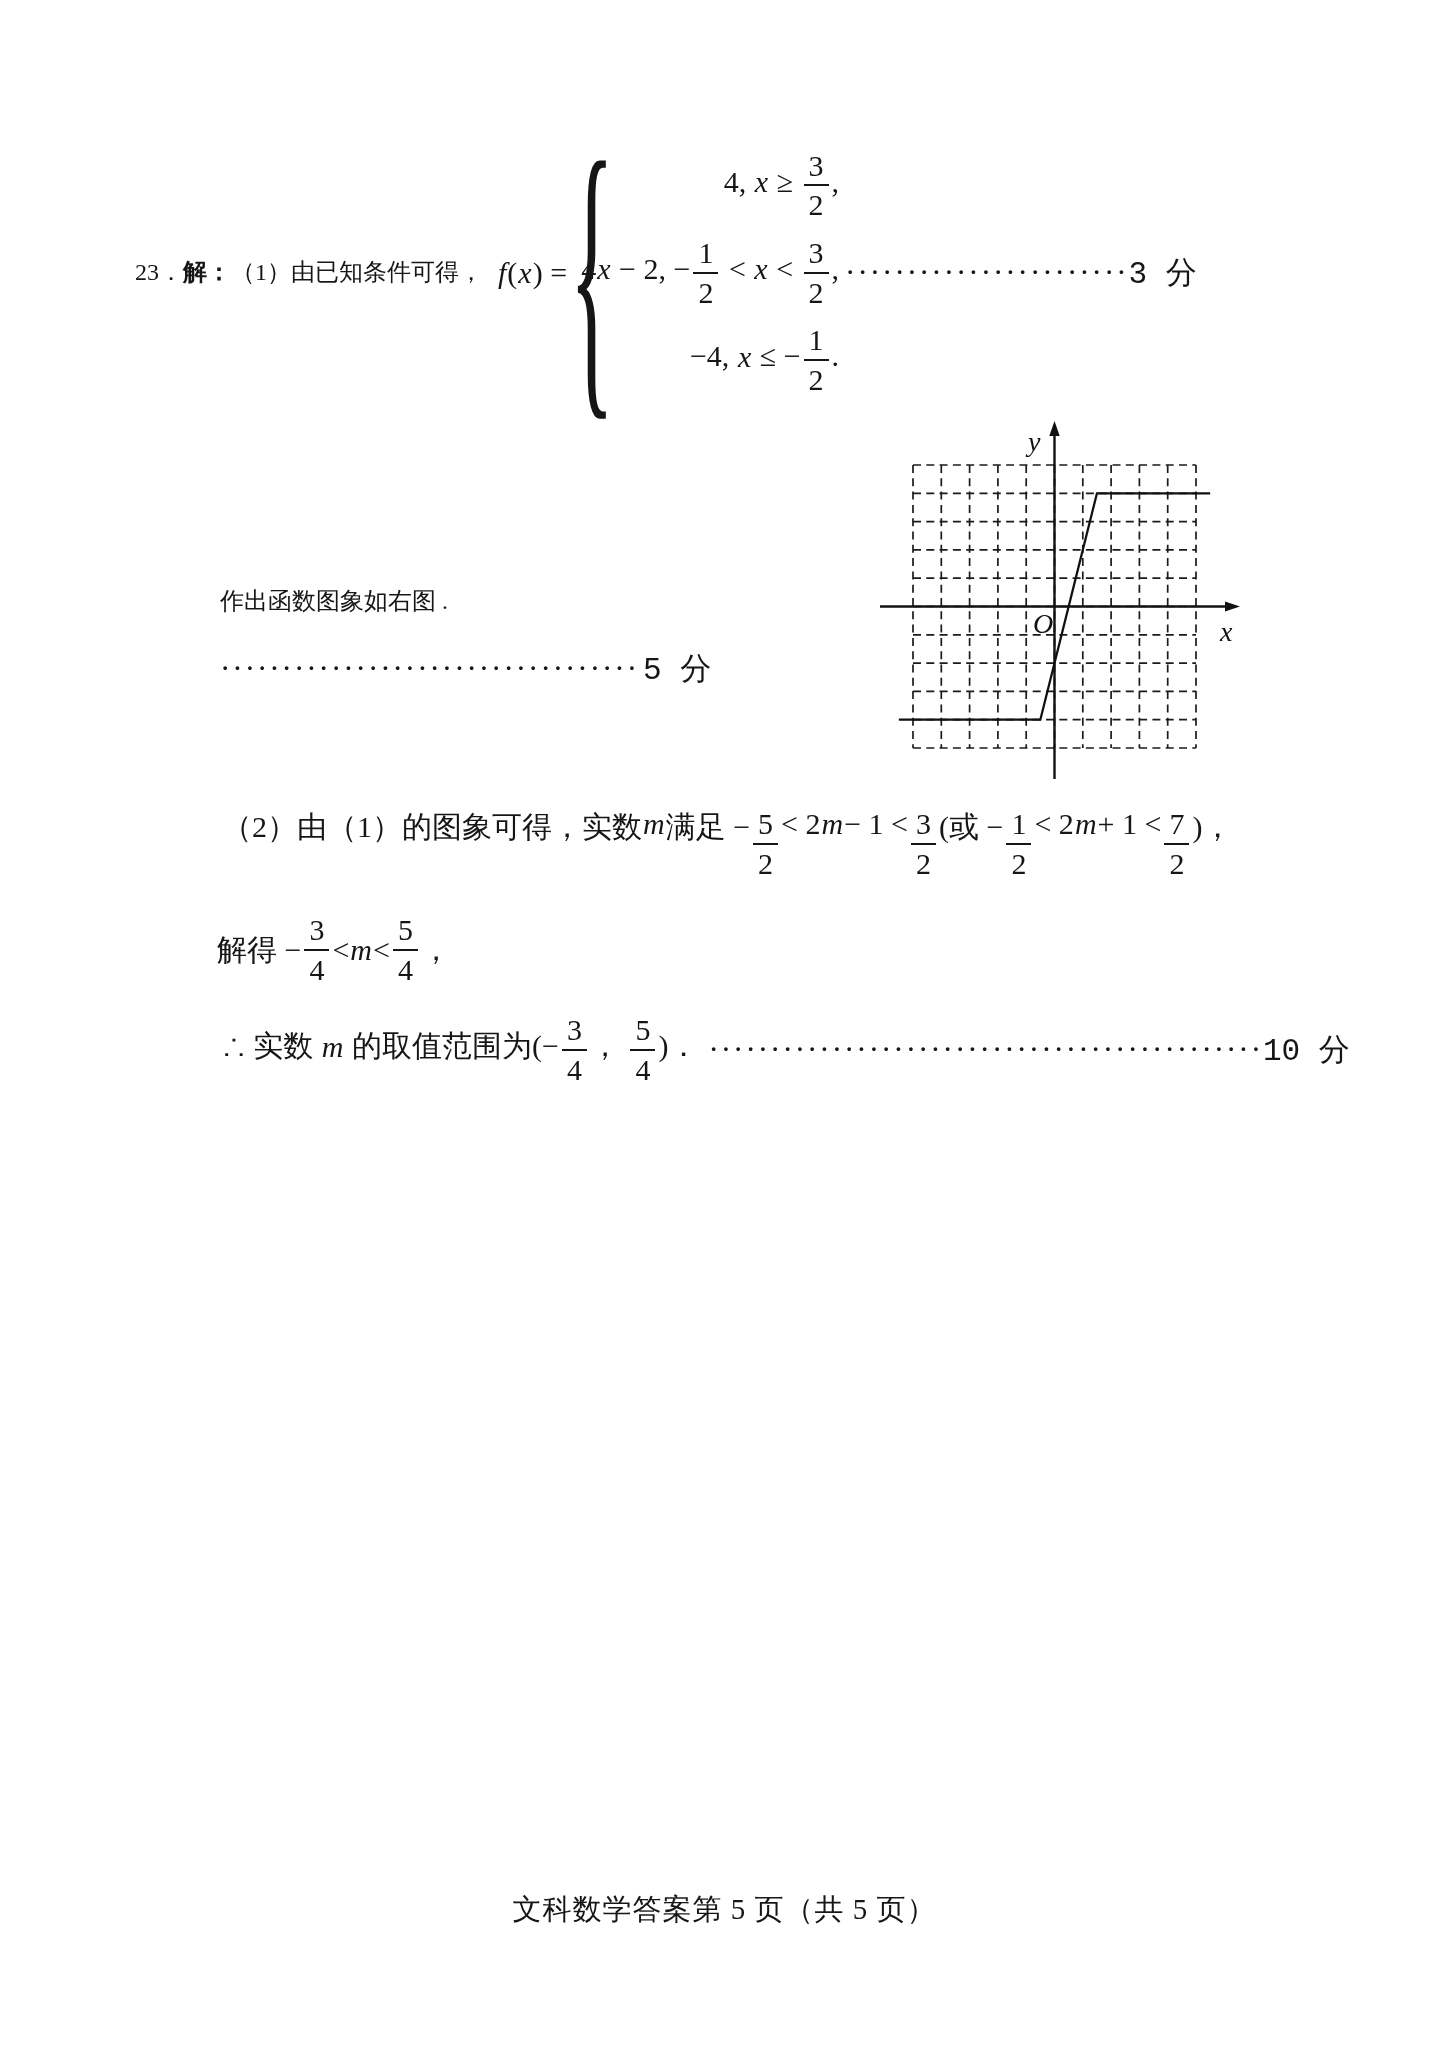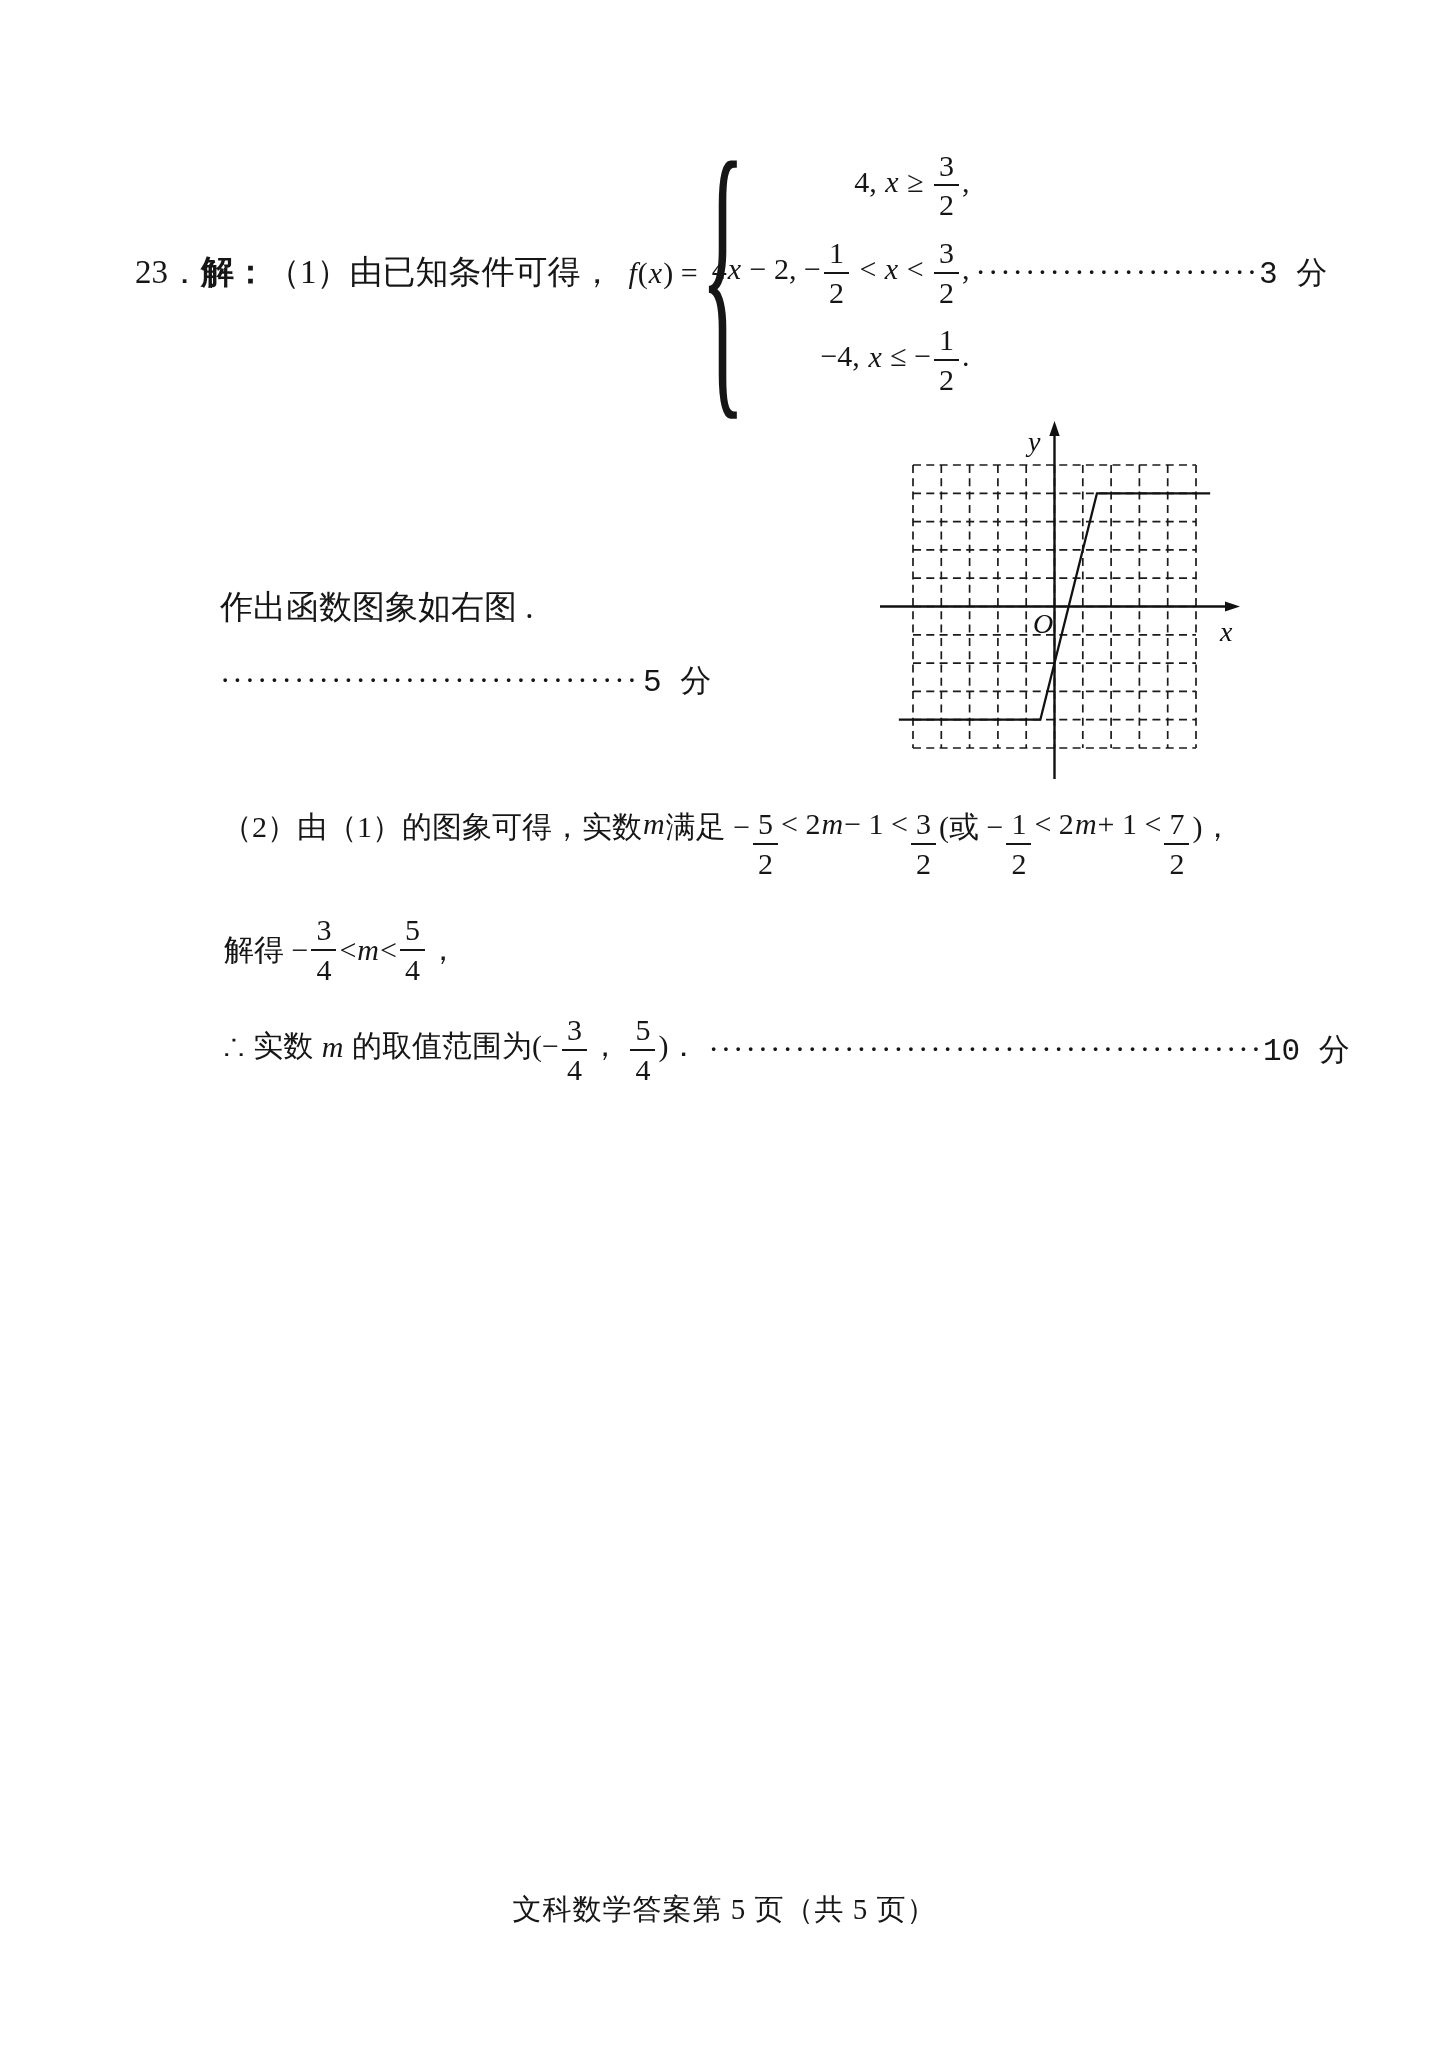--- a/index.html
+++ b/index.html
@@ -2,21 +2,21 @@
 <html><head>
 <meta charset="utf-8">
 <style>
   html,body { margin:0; padding:0; background:#e8e8e8; }
   .page {
     position:relative; width:1449px; height:2047px; margin:0 auto;
     background:#ffffff; color:#161616;
     font-family:"Liberation Serif","DejaVu Serif",serif;
     overflow:hidden;
   }
-  .txt { font-size:33px; line-height:1.3; }
+  .txt { font-size:24px; line-height:1.3; }
   .bold { font-weight:bold; }
   .math { font-size:30px; }
   .mi { font-style:italic; padding:0 1px; }
   .mt { font-style:normal; }
   .frac {
     display:inline-flex; flex-direction:column; align-items:center;
     vertical-align:middle; margin:0 3px; line-height:1.12; text-align:center;
   }
   .frac .num { padding:0 5px 2px; }
   .frac .bar { align-self:stretch; height:2px; background:currentColor; }
@@ -48,21 +48,21 @@
   .note .dotsline { margin-top:31px; white-space:nowrap; }
   .graph-box { position:absolute; left:860px; top:413px; width:400px; height:380px; }
   .grid-lines line { stroke:#1b1b1b; stroke-width:1.7; stroke-dasharray:8 5.3; fill:none; }
   .axis { stroke:#111; stroke-width:2.4; }
   .curve { stroke:#111; stroke-width:2.3; fill:none; }
   .axlabel { font-family:"Liberation Serif","DejaVu Serif",serif; font-style:italic; font-size:28px; fill:#111; }
 
   
   .mline { position:absolute; white-space:nowrap; }
   .p2a { left:222px; top:807px; height:88px; display:flex; align-items:flex-start; }
-  .p2b { left:224px; top:907px; height:86px; display:flex; align-items:center; }
+  .p2b { left:217px; top:907px; height:86px; display:flex; align-items:center; }
   .p2c { left:222px; top:1006px; height:88px; display:flex; align-items:center; }
   .p2c .dots { margin-left:10px; }
 
   .footer {
     position:absolute; left:0; top:1890px; width:100%;
     text-align:center; font-size:29px; letter-spacing:1px;
   }
 </style>
 </head>
 <body>

